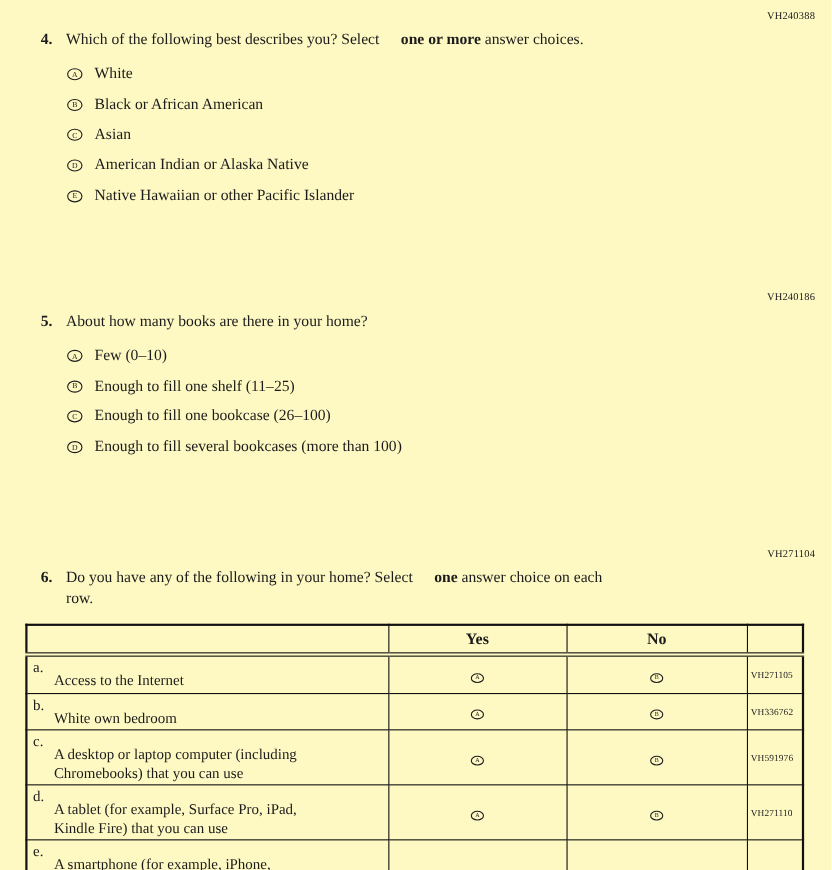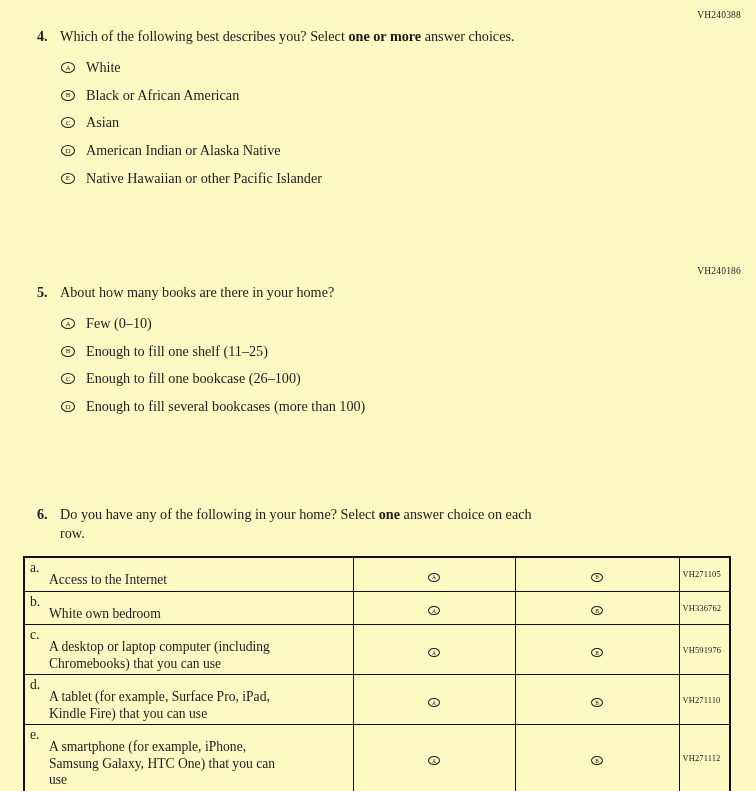--- a/index.html
+++ b/index.html
@@ -9,21 +9,21 @@
     overflow:hidden;
   }
   .section { position:absolute; left:0; width:756px; }
   .sec-code {
     text-align:right; padding-right:15px; font-size:9.5px; line-height:11px;
     color:#222; letter-spacing:.2px;
   }
   .qrow { display:flex; padding-left:37px; margin-top:6px; font-size:14.2px; line-height:19px; }
   .qnum { font-weight:bold; width:23px; flex:none; }
   .qtext { white-space:pre-line; max-width:600px; }
-  .qbold { font-weight:bold; }
+  .qbold { font-weight:bold;margin-left:16px; }
   .opts { margin:8px 0 0 61px; }
   .opt { display:flex; align-items:center; gap:11px; height:27.6px; }
   .bubble {
     display:inline-flex; align-items:center; justify-content:center;
     border:1.2px solid #1b1b1b; border-radius:50%; box-sizing:border-box;
     font-family:"Liberation Serif",serif; color:#1b1b1b; flex:none;
   }
   .bubble-lg { width:14px; height:11px; font-size:7px; }
   .bubble-sm { width:12px; height:9px; font-size:5.5px; }
   .opt-label { font-size:14.2px; }
@@ -118,34 +118,41 @@
       <div class="opt">
         <span class="bubble bubble-lg">
             <span>D</span>
           </span>
         <span class="opt-label">Enough to fill several bookcases (more than 100)</span>
       </div>
     </div>
   </div>
 
   <div class="section" style="top:499px;">
+    <div class="sec-code">VH271104</div>
     <div class="qrow">
       <span class="qnum">6.</span>
       <span class="qtext"><span>Do you have any of the following in your home? Select </span><span class="qbold">one</span><span> answer choice on each
 row.</span></span>
     </div>
 
     <table class="qtable">
       <colgroup>
         <col style="width:329px">
           <col style="width:162px">
           <col style="width:164px">
           <col style="width:51px">
       </colgroup>
       <tbody>
+          <tr class="hdr">
+        <td></td>
+        <td class="hdr-label">Yes</td>
+        <td class="hdr-label">No</td>
+        <td class="cell-code"></td>
+      </tr>
       <tr class="r-s">
         <td class="cell-label">
           <div class="cell-inner">
                 <span class="row-letter">a.</span>
                 <span class="row-text">Access to the Internet</span>
               </div>
         </td>
         <td class="cell-ans"><span class="bubble bubble-sm">
                 <span>A</span>
               </span></td>

